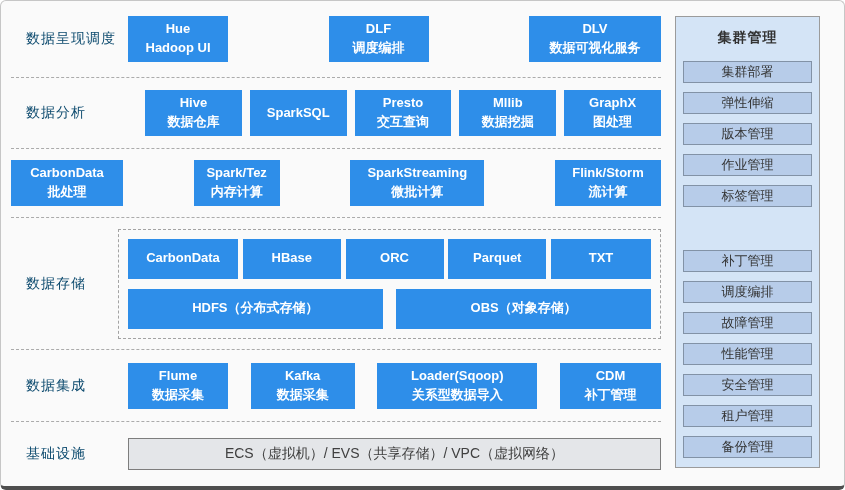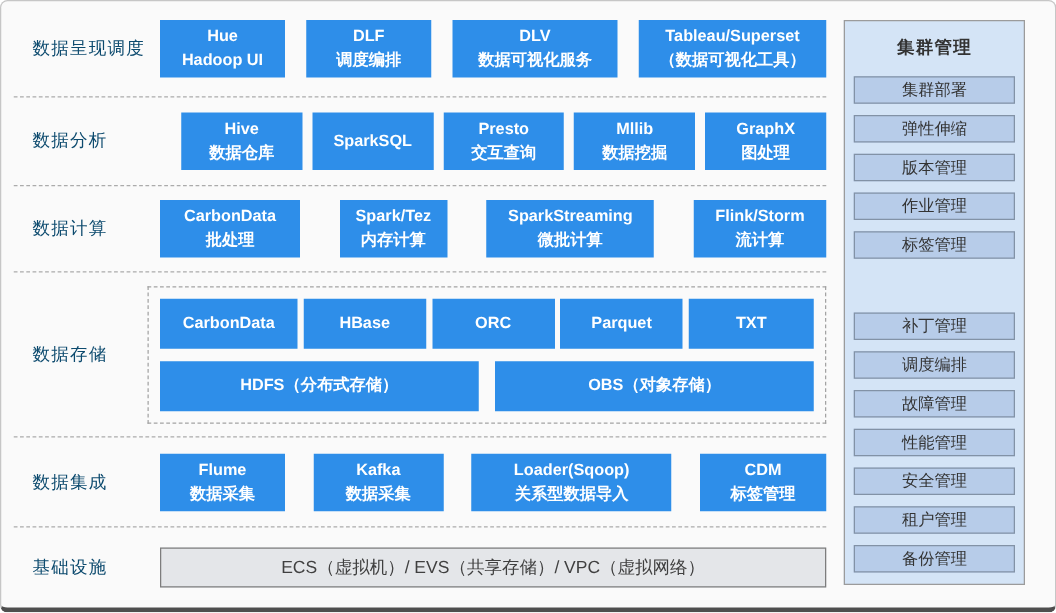--- a/index.html
+++ b/index.html
@@ -89,42 +89,39 @@
 
     <div class="row r1">
       <div class="row-label">数据呈现调度</div>
       <div class="boxes" style="gap:14px">
         <div class="bluebox" style="width:100px">Hue
 Hadoop UI</div>
         <div class="bluebox" style="width:100px">DLF
 调度编排</div>
         <div class="bluebox" style="width:132px">DLV
 数据可视化服务</div>
-        <div class="bluebox" style="width:150px">Tableau/Superset
-（数据可视化工具）</div>
       </div>
     </div>
 
     <div class="row r2">
       <div class="row-label">数据分析</div>
       <div class="boxes">
         <div class="bluebox">Hive
 数据仓库</div>
         <div class="bluebox">SparkSQL</div>
         <div class="bluebox">Presto
 交互查询</div>
         <div class="bluebox">Mllib
 数据挖掘</div>
         <div class="bluebox">GraphX
 图处理</div>
       </div>
     </div>
 
     <div class="row r3">
-      <div class="row-label">数据计算</div>
       <div class="boxes">
         <div class="bluebox" style="width:112px">CarbonData
 批处理</div>
         <div class="bluebox" style="width:86px">Spark/Tez
 内存计算</div>
         <div class="bluebox" style="width:134px">SparkStreaming
 微批计算</div>
         <div class="bluebox" style="width:106px">Flink/Storm
 流计算</div>
       </div>
@@ -150,21 +147,21 @@
     <div class="row r5">
       <div class="row-label">数据集成</div>
       <div class="boxes">
         <div class="bluebox" style="width:100px">Flume
 数据采集</div>
         <div class="bluebox" style="width:104px">Kafka
 数据采集</div>
         <div class="bluebox" style="width:160px">Loader(Sqoop)
 关系型数据导入</div>
         <div class="bluebox" style="width:101px">CDM
-标签管理</div>
+补丁管理</div>
       </div>
     </div>
 
     <div class="row r6">
       <div class="row-label">基础设施</div>
       <div class="graybox">ECS（虚拟机）/ EVS（共享存储）/ VPC（虚拟网络）</div>
     </div>
 
   </div>
 

